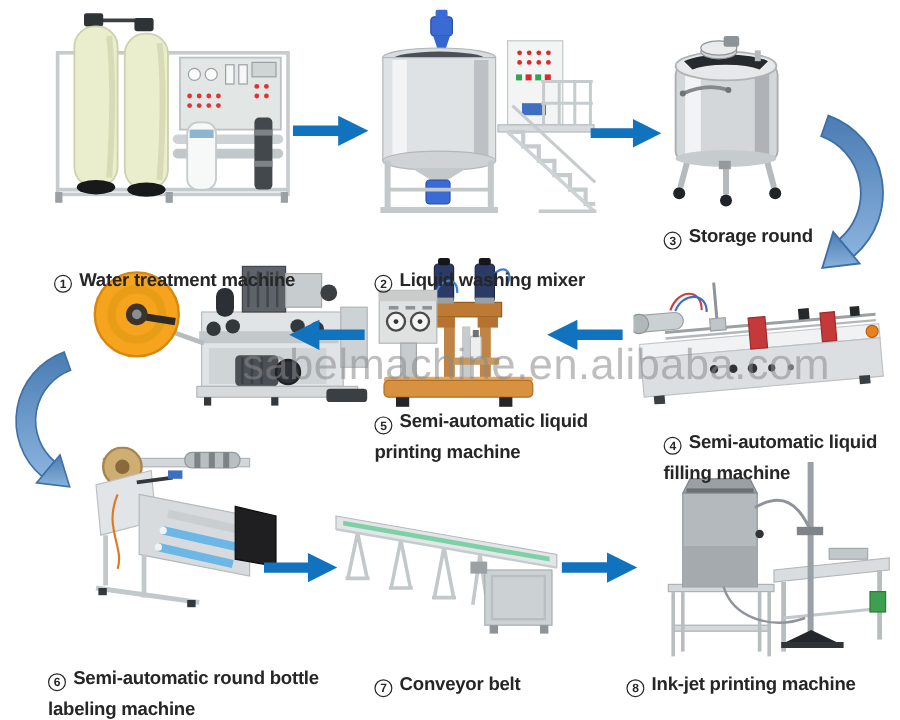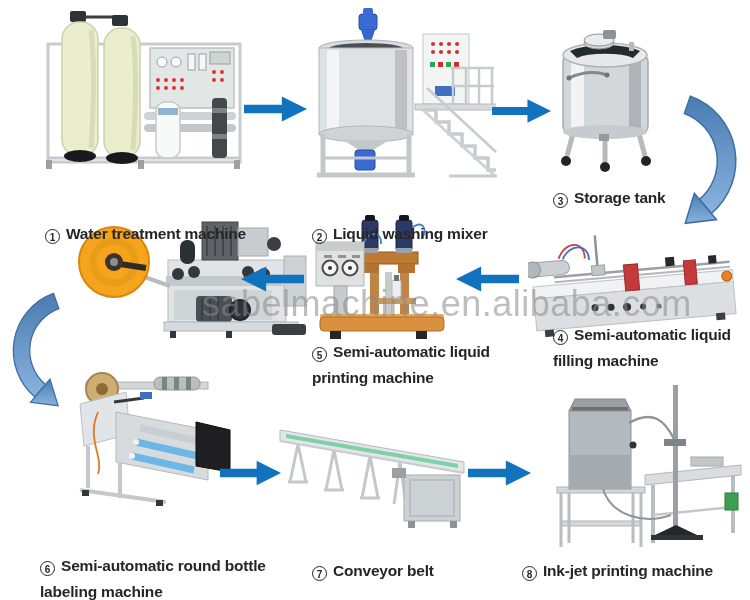--- a/index.html
+++ b/index.html
@@ -31,21 +31,21 @@
   .a45{left:455px;top:264px;width:64px;height:30px;}
   .a56{left:240px;top:264px;width:64px;height:30px;}
   .a67{left:220px;top:458px;width:62px;height:30px;}
   .a78{left:468px;top:458px;width:64px;height:30px;}
   .curveR{left:652px;top:90px;width:96px;height:152px;}
   .curveL{left:2px;top:288px;width:86px;height:134px;}
   
   .c1{left:45px;top:185px;margin-top:36px;}
   .c2{left:312px;top:185px;margin-top:36px;}
   .c3{left:553px;top:185px;}
-  .c4{left:553px;top:322px;}
+  .c4{left:553px;top:356px;}
   .c5{left:312px;top:339px;}
   .c6{left:40px;top:553px;}
   .c7{left:312px;top:558px;}
   .c8{left:522px;top:558px;}
 </style>
 </head>
 <body>
 
 <div class="canvas">
 
@@ -387,21 +387,21 @@
 
   <div class="caption c1">
     <div><span class="circ">1</span><span>Water treatment machine</span></div>
     <div></div>
   </div>
   <div class="caption c2">
     <div><span class="circ">2</span><span>Liquid washing mixer</span></div>
     <div></div>
   </div>
   <div class="caption c3">
-    <div><span class="circ">3</span><span>Storage tank</span></div>
+    <div><span class="circ">3</span><span>Storage round</span></div>
     <div></div>
   </div>
   <div class="caption c4">
     <div><span class="circ">4</span><span>Semi-automatic liquid</span></div>
     <div>filling machine</div>
   </div>
   <div class="caption c5">
     <div><span class="circ">5</span><span>Semi-automatic liquid</span></div>
     <div>printing machine</div>
   </div>

